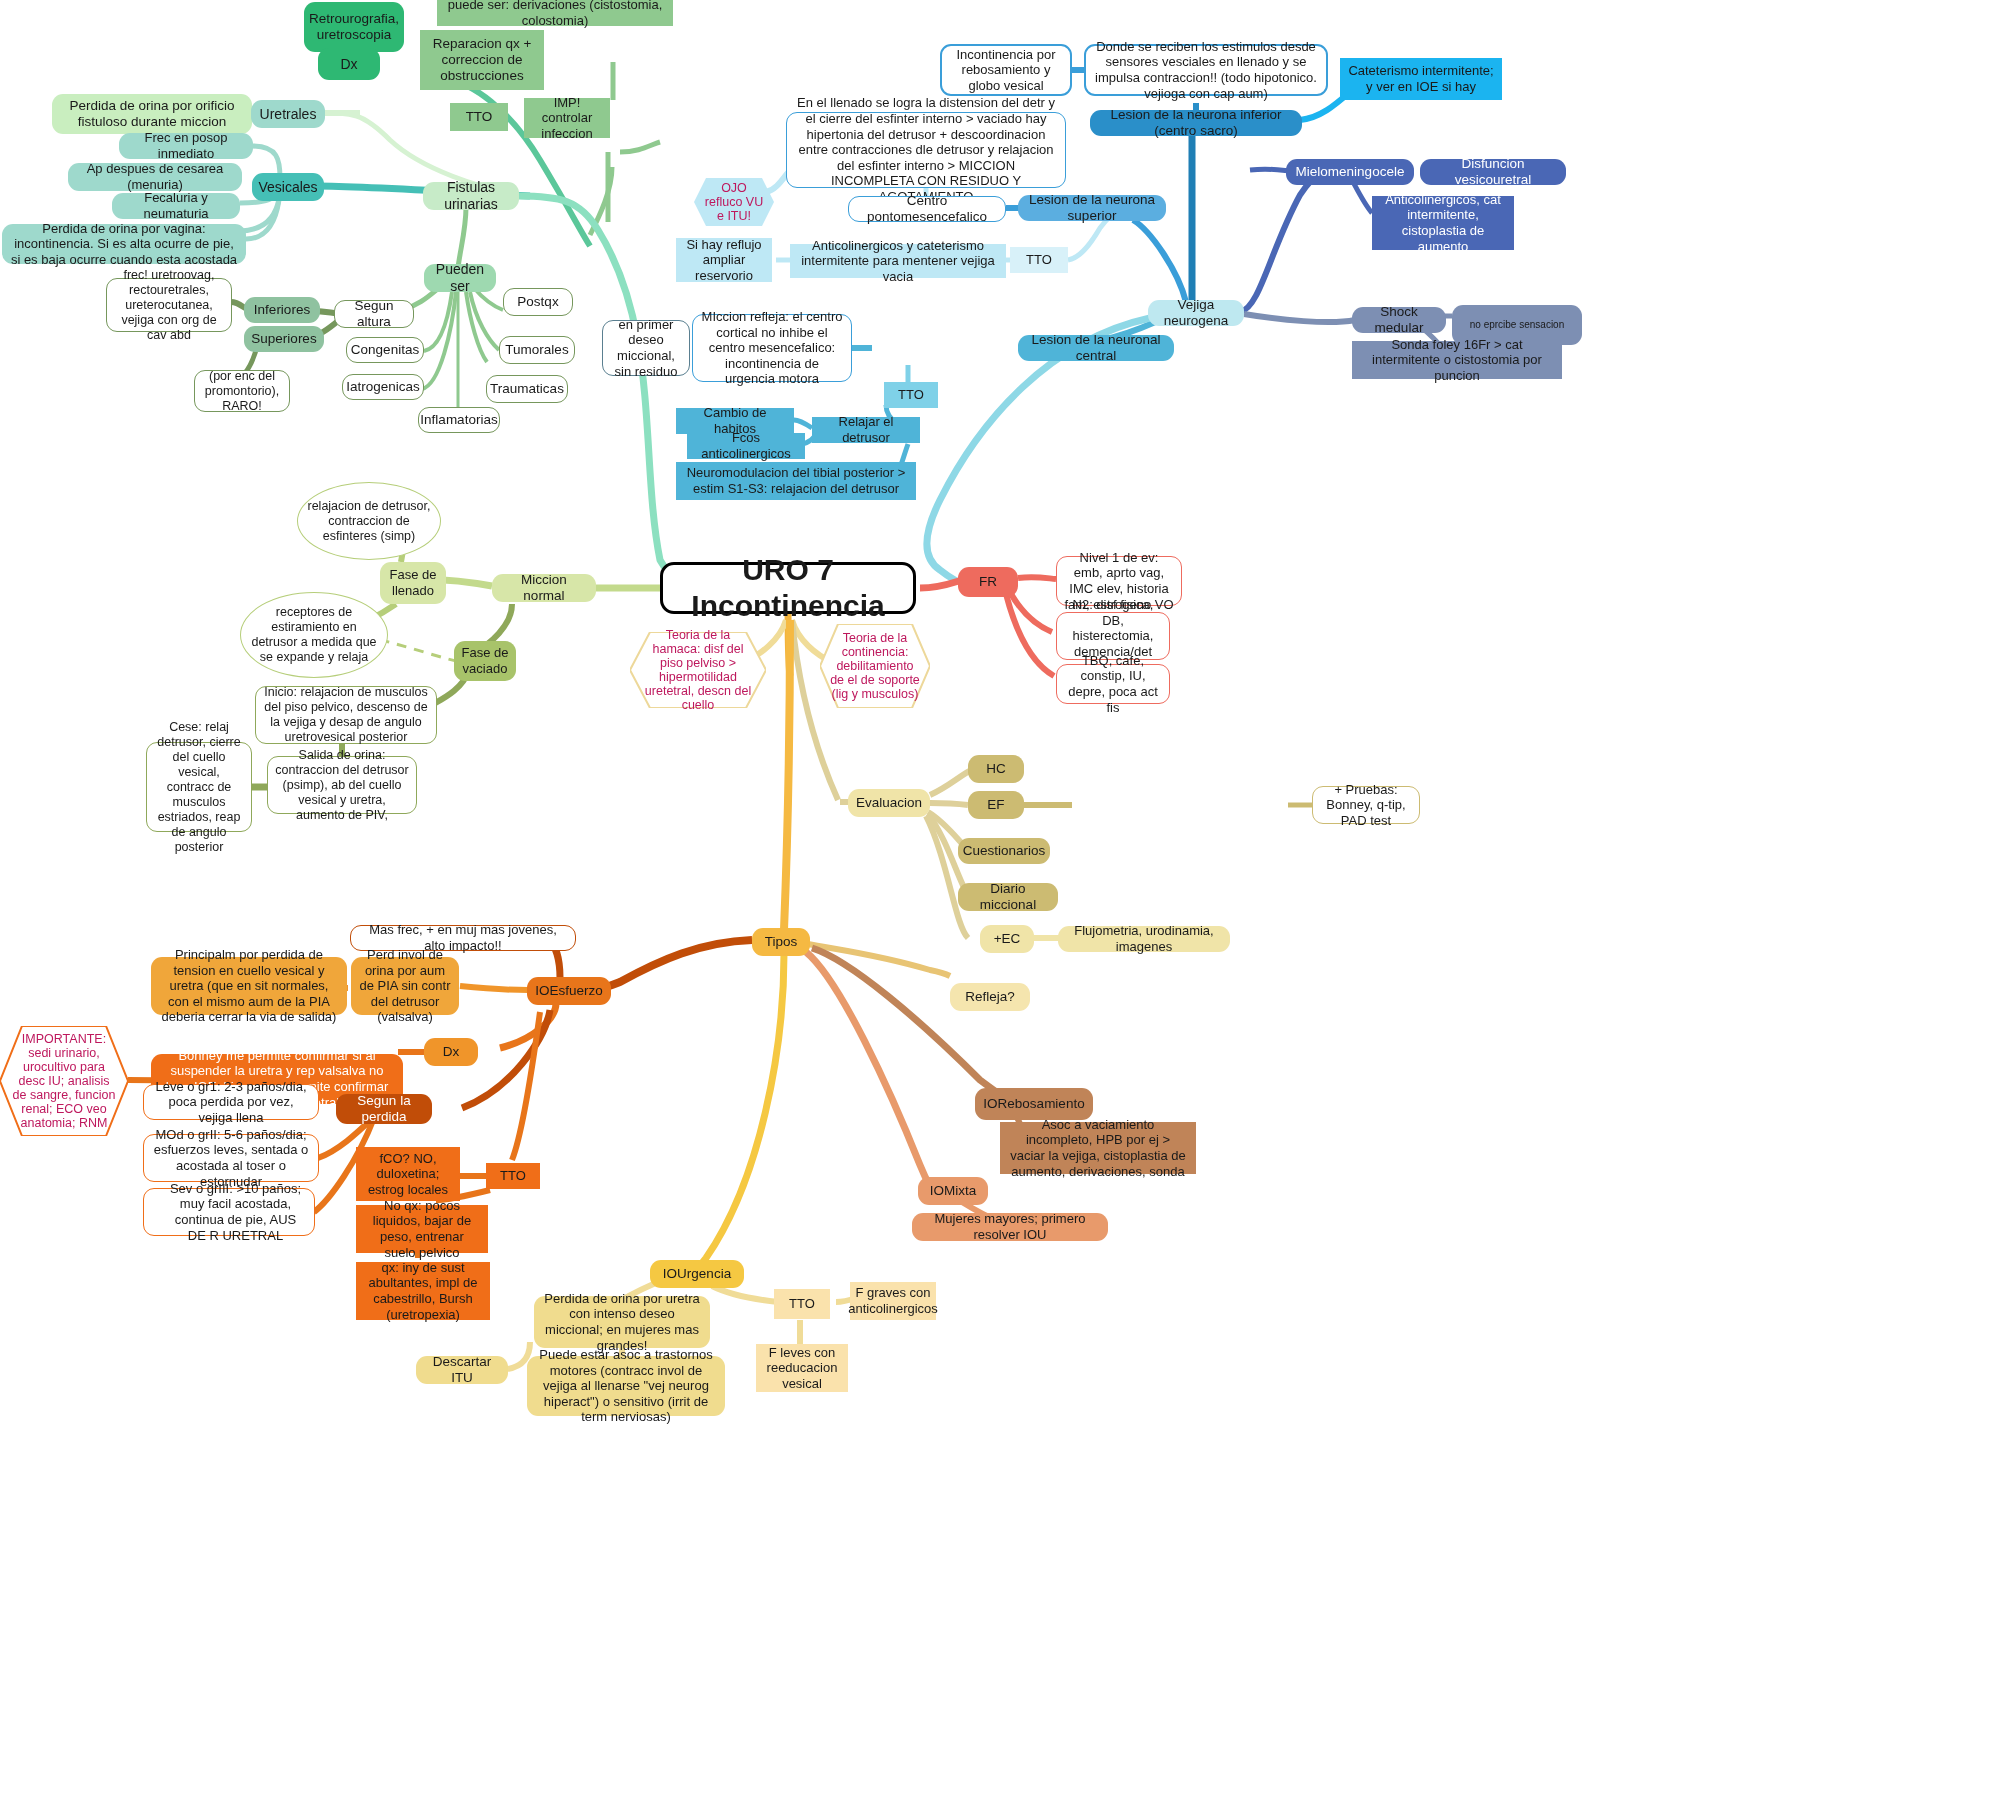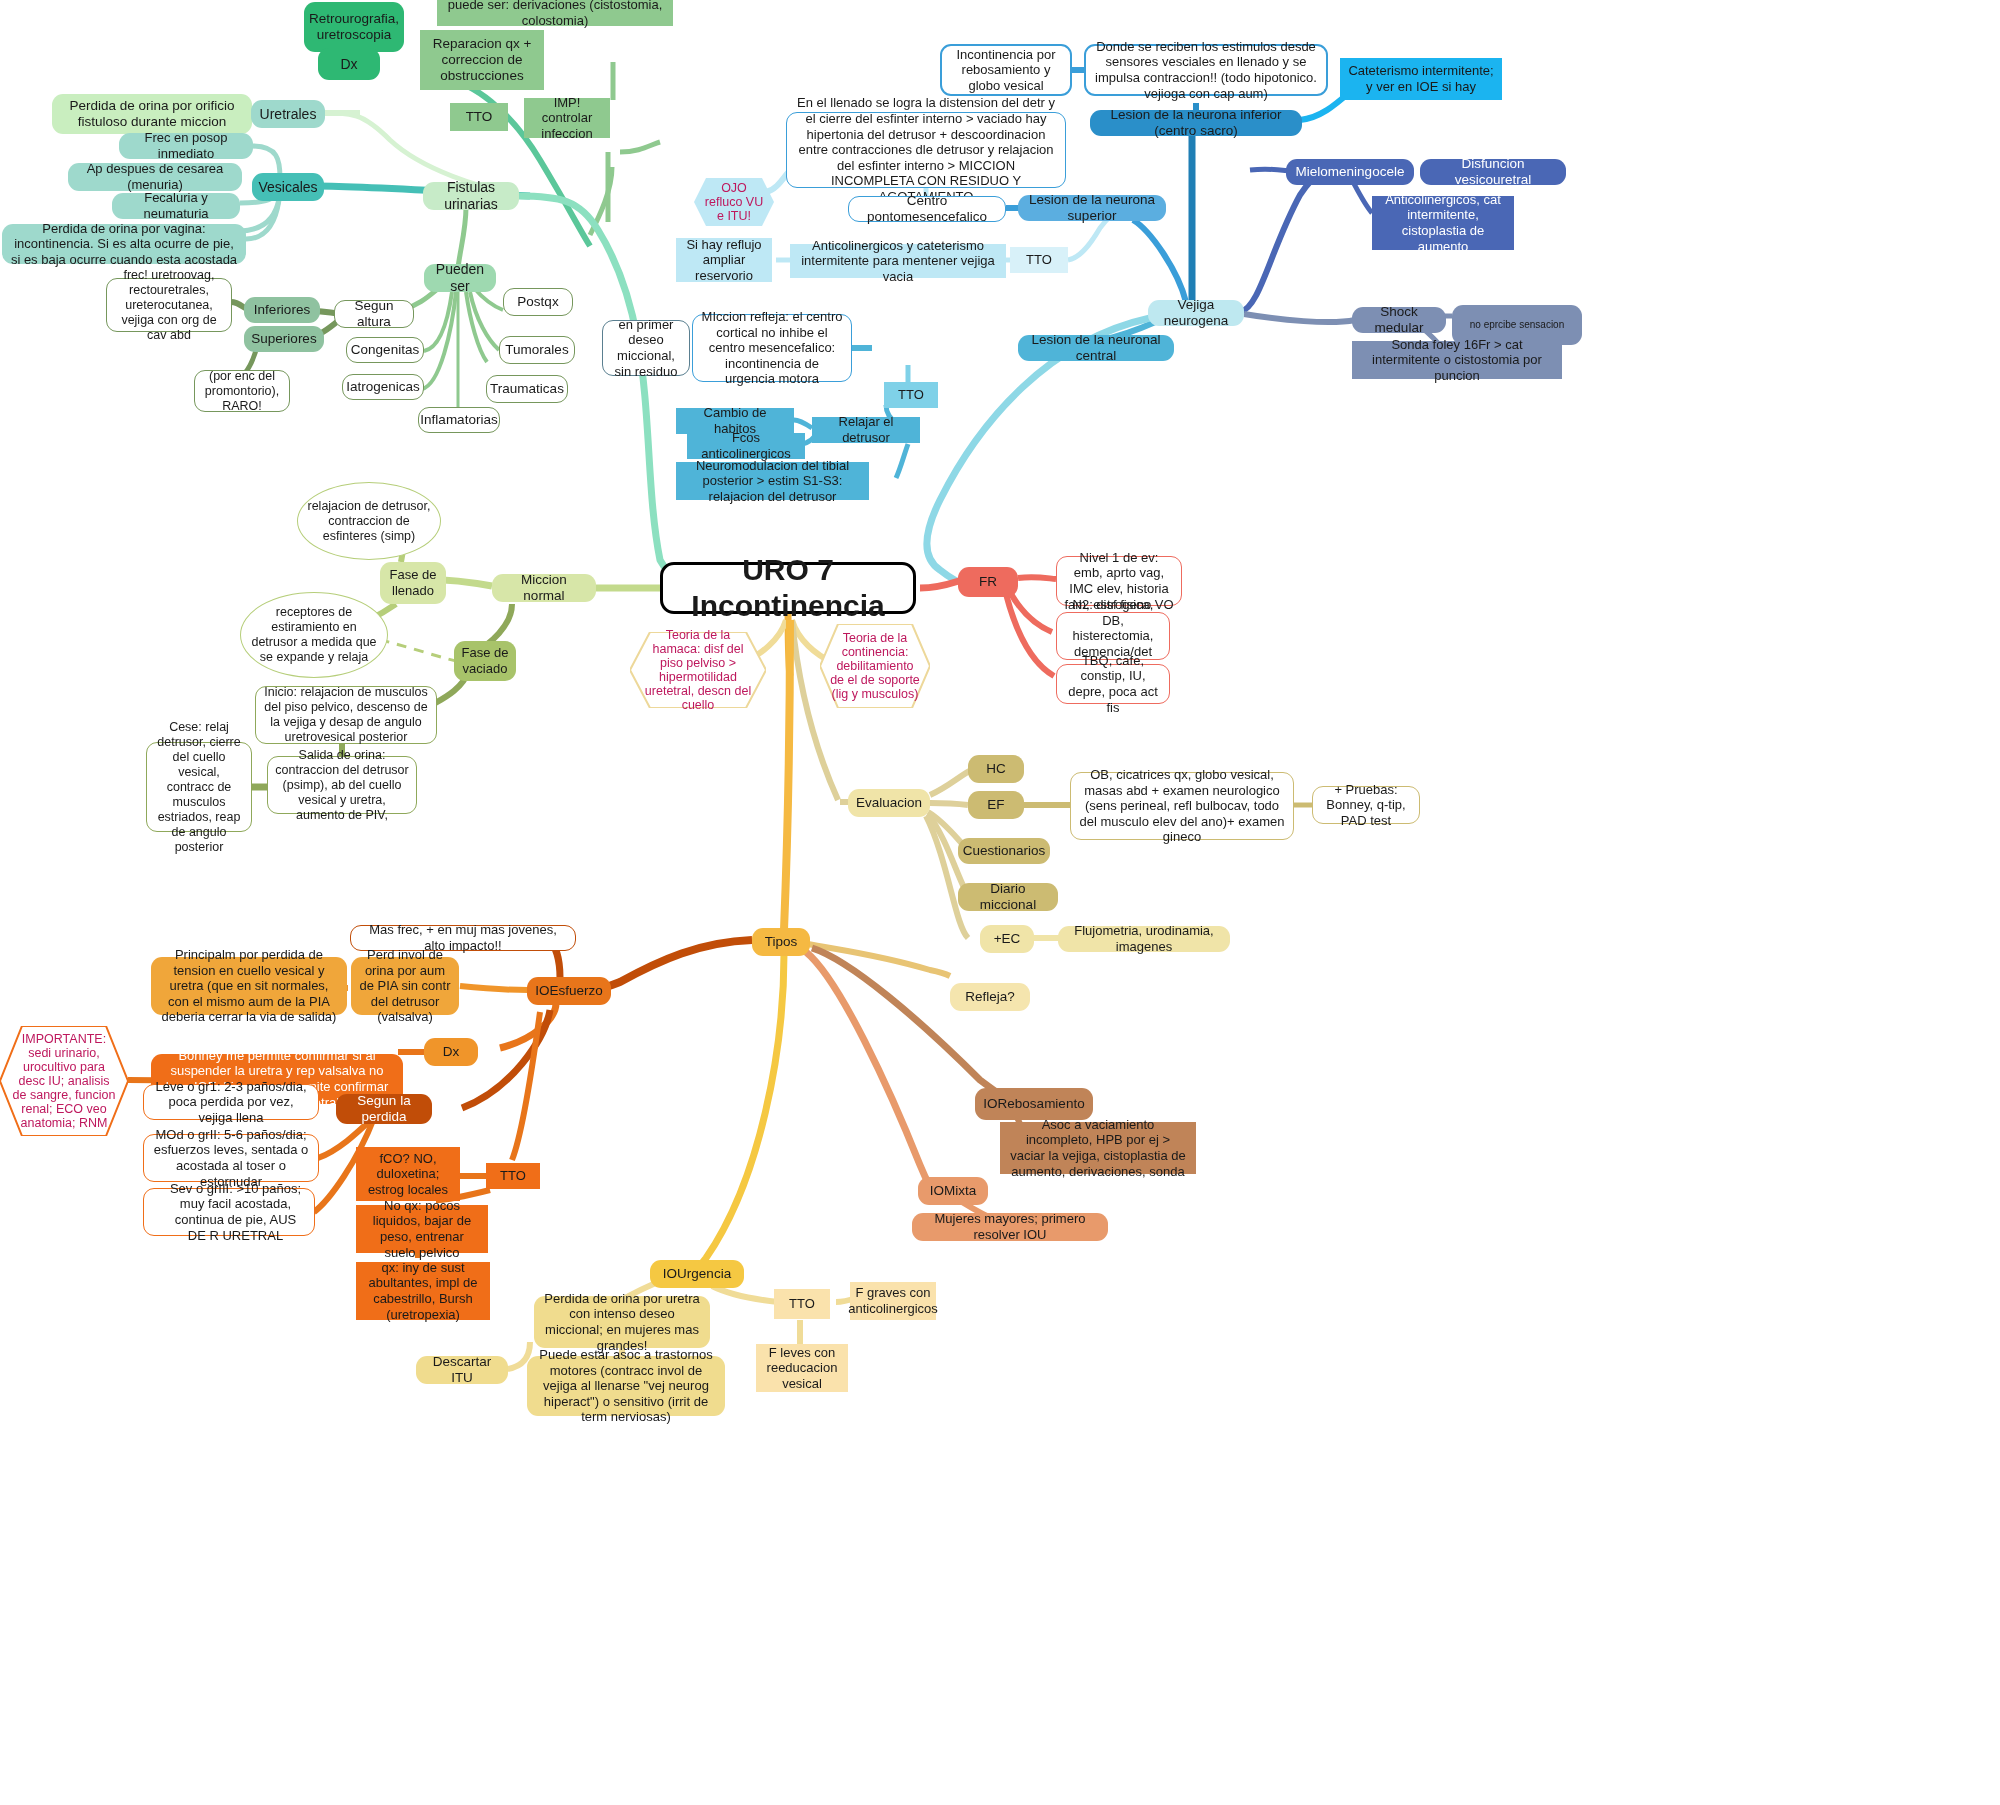--- a/index.html
+++ b/index.html
@@ -194,21 +194,21 @@
 <div class="node sq" style="left:790px;top:244px;width:216px;height:34px;background:#BEE8F5;font-size:13px;">Anticolinergicos y cateterismo intermitente para mentener vejiga vacia</div>
 <div class="node sq" style="left:1010px;top:247px;width:58px;height:26px;background:#D8F1F9;font-size:13px;">TTO</div>
 
 <div class="node rr" style="left:602px;top:320px;width:88px;height:56px;border:1.5px solid #5A7F90;background:#fff;font-size:13px;">en primer deseo miccional, sin residuo</div>
 <div class="node rr" style="left:692px;top:314px;width:160px;height:68px;border:1.5px solid #3A9ED9;background:#fff;font-size:13px;">MIccion refleja: el centro cortical no inhibe el centro mesencefalico: incontinencia de urgencia motora</div>
 <div class="node rr" style="left:1018px;top:335px;width:156px;height:26px;background:#4FB4D8;font-size:13.5px;">Lesion de la neuronal central</div>
 <div class="node sq" style="left:884px;top:382px;width:54px;height:26px;background:#7FD1E8;font-size:13px;">TTO</div>
 <div class="node sq" style="left:812px;top:417px;width:108px;height:26px;background:#4FB4D8;font-size:13px;">Relajar el detrusor</div>
 <div class="node sq" style="left:676px;top:408px;width:118px;height:26px;background:#4FB4D8;font-size:13px;">Cambio de habitos</div>
 <div class="node sq" style="left:676px;top:433px;width:118px;height:26px;background:#4FB4D8;font-size:13px;margin-left:11px;">Fcos anticolinergicos</div>
-<div class="node sq" style="left:676px;top:462px;width:193px;height:38px;background:#4FB4D8;font-size:13px;">Neuromodulacion del tibial posterior &gt; estim S1-S3: relajacion del detrusor</div>
+<div class="node sq" style="left:676px;top:462px;width:240px;height:38px;background:#4FB4D8;font-size:13px;">Neuromodulacion del tibial posterior &gt; estim S1-S3: relajacion del detrusor</div>
 
 <div class="node rr" style="left:1148px;top:300px;width:96px;height:26px;background:#BEE8F0;font-size:13.5px;">Vejiga neurogena</div>
 
 <div class="node rr" style="left:1286px;top:159px;width:128px;height:26px;background:#4A67B5;color:#fff;font-size:13.5px;">Mielomeningocele</div>
 <div class="node rr" style="left:1420px;top:159px;width:146px;height:26px;background:#4A67B5;color:#fff;font-size:13.5px;">Disfuncion vesicouretral</div>
 <div class="node sq" style="left:1372px;top:196px;width:142px;height:54px;background:#4A67B5;color:#fff;font-size:13px;">Anticolinergicos, cat intermitente, cistoplastia de aumento</div>
 
 <div class="node rr" style="left:1352px;top:307px;width:94px;height:26px;background:#7D8FB3;font-size:13.5px;">Shock medular</div>
 <div class="node rr" style="left:1452px;top:305px;width:130px;height:40px;background:#7D8FB3;font-size:10px;">no eprcibe sensacion</div>
 <div class="node sq" style="left:1352px;top:341px;width:210px;height:38px;background:#7D8FB3;font-size:13px;">Sonda foley 16Fr &gt; cat intermitente o cistostomia por puncion</div>
@@ -243,21 +243,20 @@
         <polygon points="18,0 92,0 110,42 92,84 18,84 0,42" fill="#fff" stroke="#EDD89A" stroke-width="2"></polygon>
       </svg>
   <div class="hexbox">
         <span class="hextext" style="font-size:12.5px;">Teoria de la continencia: debilitamiento de el de soporte (lig y musculos)</span>
       </div>
 </div>
 
 <div class="node rr" style="left:848px;top:789px;width:82px;height:28px;background:#F0E4A8;font-size:13.5px;">Evaluacion</div>
 <div class="node rr" style="left:968px;top:755px;width:56px;height:28px;background:#CCBB72;font-size:13.5px;">HC</div>
 <div class="node rr" style="left:968px;top:791px;width:56px;height:28px;background:#CCBB72;font-size:13.5px;">EF</div>
-<div class="node rr" style="left:1070px;top:772px;width:224px;height:68px;border:1.5px solid #CCBB72;background:#fff;font-size:13px;">OB, cicatrices qx, globo vesical, masas abd + examen neurologico (sens perineal, refl bulbocav, todo del musculo elev del ano)+ examen gineco</div>
 <div class="node rr" style="left:1312px;top:786px;width:108px;height:38px;border:1.5px solid #CCBB72;background:#fff;font-size:13px;">+ Pruebas: Bonney, q-tip, PAD test</div>
 <div class="node rr" style="left:958px;top:838px;width:92px;height:26px;background:#CCBB72;font-size:13.5px;">Cuestionarios</div>
 <div class="node rr" style="left:958px;top:883px;width:100px;height:28px;background:#CCBB72;font-size:13.5px;">Diario miccional</div>
 <div class="node rr" style="left:980px;top:925px;width:54px;height:28px;background:#F0E4A8;font-size:13.5px;">+EC</div>
 <div class="node rr" style="left:1058px;top:926px;width:172px;height:26px;background:#F0E4A8;font-size:13px;">Flujometria, urodinamia, imagenes</div>
 
 <div class="node rr" style="left:752px;top:928px;width:58px;height:28px;background:#F5B942;font-size:13.5px;">Tipos</div>
 <div class="node rr" style="left:950px;top:983px;width:80px;height:28px;background:#F5E5AE;font-size:13.5px;">Refleja?</div>
 
 <div class="node rr" style="left:350px;top:925px;width:226px;height:26px;border:1.5px solid #C14D08;background:#fff;font-size:13px;">Mas frec, + en muj mas jovenes, alto impacto!!</div>

